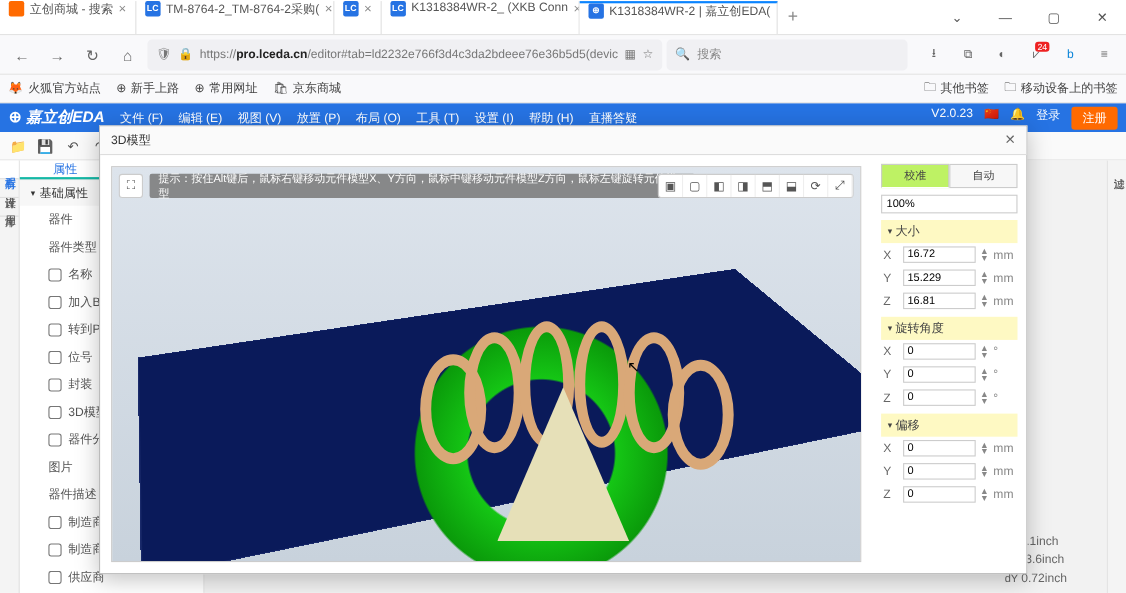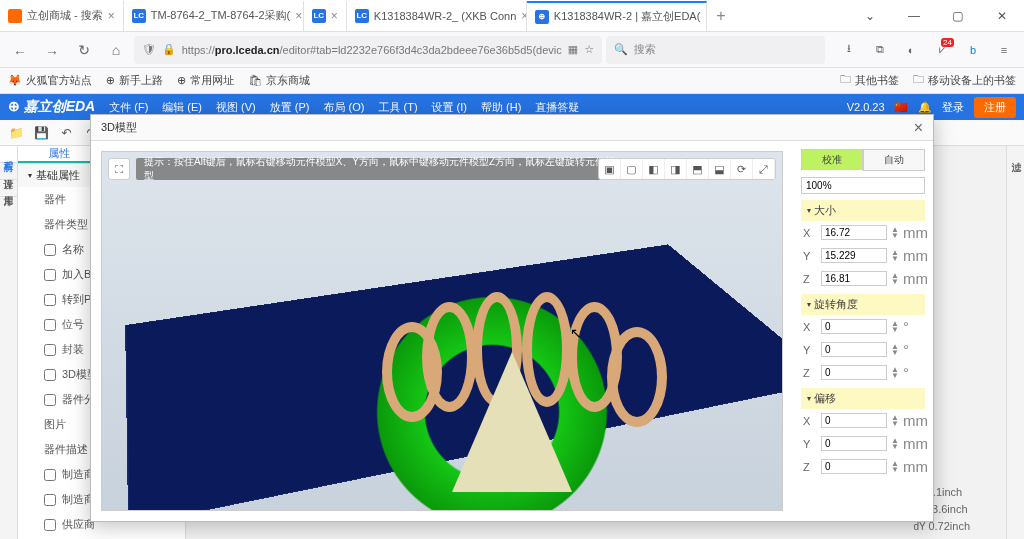--- a/index.html
+++ b/index.html
@@ -1,18 +1,18 @@
 <!DOCTYPE html>
 <html><head>
 <meta charset="utf-8">
 <style>
 *{box-sizing:border-box;margin:0;padding:0;font-family:"Microsoft YaHei",Arial,sans-serif;font-size:11px}
 body{width:1024px;height:539px;overflow:hidden;background:#f0f0f0;position:relative}
 .titlebar{height:32px;background:#fff;display:flex;align-items:center;border-bottom:1px solid #e0e0e0}
-.tab{height:30px;padding:0 8px;display:flex;align-items:center;gap:5px;font-size:11px;color:#555;border-right:1px solid #e0e0e0;max-width:180px;white-space:nowrap;overflow:hidden}
+.tab{height:30px;padding:0 8px;display:flex;gap:5px;font-size:11px;color:#555;border-right:1px solid #e0e0e0;max-width:180px;white-space:nowrap;overflow:hidden}
 .tab.active{background:#fff;border-top:2px solid #0a84ff}
 .tab .favicon{width:14px;height:14px;border-radius:2px;flex-shrink:0}
 .fav-orange{background:#ff6a00}
 .fav-lc{background:#2673e3;color:#fff;font-size:8px;font-weight:bold;display:flex;align-items:center;justify-content:center}
 .tab-close{color:#888;font-size:12px;cursor:pointer}
 .newtab{width:28px;text-align:center;color:#888;font-size:16px}
 .win-controls{margin-left:auto;display:flex}
 .win-controls span{width:44px;height:32px;display:flex;align-items:center;justify-content:center;color:#555;font-size:12px}
 .addrbar{height:36px;background:#f9f9fb;display:flex;align-items:center;padding:0 6px;gap:4px;border-bottom:1px solid #e0e0e0}
 .nav-btn{width:28px;height:28px;display:flex;align-items:center;justify-content:center;color:#666;font-size:14px;border-radius:4px}
@@ -21,21 +21,21 @@
 .searchbox{flex:1;height:28px;background:#f0f0f3;border-radius:4px;display:flex;align-items:center;padding:0 8px;gap:6px;color:#888}
 .addr-right{display:flex;gap:3px;margin-left:6px}
 .addr-icon{width:28px;height:28px;display:flex;align-items:center;justify-content:center;color:#666;position:relative}
 .badge{position:absolute;top:2px;right:2px;background:#e22;color:#fff;font-size:8px;padding:0 2px;border-radius:3px}
 .bookmarks{height:26px;background:#f9f9fb;border-bottom:1px solid #e0e0e0;display:flex;align-items:center;padding:0 8px;gap:14px;font-size:11px;color:#444}
 .bm{display:flex;align-items:center;gap:4px}
 .bm-right{margin-left:auto;display:flex;gap:14px}
 .app-menubar{height:26px;background:#2673e3;color:#fff;display:flex;align-items:center;padding:0 8px;gap:14px;font-size:12px}
 .app-logo{font-weight:bold;font-style:italic;font-size:14px}
 .app-logo::before{content:"⊕ ";font-style:normal}
-.app-right{margin-left:auto;display:flex;align-items:center;gap:10px}
+.app-right{margin-left:auto;display:flex;align-items:flex-start;gap:10px}
 .reg-btn{background:#ff6a00;padding:3px 10px;border-radius:3px;font-size:11px}
 .toolbar{height:26px;background:#fafafa;border-bottom:1px solid #ddd;display:flex;align-items:center;padding:0 6px;gap:3px}
 .tb-ico{width:22px;height:22px;display:flex;align-items:center;justify-content:center;color:#555;font-size:12px;border-right:1px solid transparent}
 .tb-sep{width:1px;height:18px;background:#ddd;margin:0 2px}
 .main{position:absolute;top:146px;left:0;right:0;bottom:0;display:flex;background:#fff}
 .vtabs{width:18px;background:#f4f4f4;border-right:1px solid #ddd;display:flex;flex-direction:column}
 .vtab{writing-mode:vertical-rl;padding:8px 2px;font-size:10px;color:#555;border-bottom:1px solid #ddd;text-align:center}
 .vtab.active{background:#fff;color:#2673e3}
 .leftpanel{width:168px;background:#fff;border-right:1px solid #ddd;display:flex;flex-direction:column}
 .panel-tabs{height:24px;display:flex;border-bottom:1px solid #ddd}
@@ -67,21 +67,21 @@
 .param-tabs{display:flex;gap:0;margin-bottom:6px}
 .ptab{flex:1;padding:3px 4px;text-align:center;border:1px solid #ccc;font-size:10px;background:#f7f7f7}
 .ptab.active{background:#bef264;border-bottom-color:#fff}
 .pct-input{width:100%;border:1px solid #ccc;padding:2px 4px;margin-bottom:6px;font-size:10px}
 .pgroup{margin-bottom:4px}
 .pgroup-h{background:#fef9c3;padding:3px 6px;font-size:11px;display:flex;align-items:center;gap:3px}
 .pgroup-h::before{content:"▾";font-size:8px}
 .prow{display:flex;align-items:center;padding:3px 2px;gap:4px}
 .prow label{width:14px;color:#666}
 .prow input{flex:1;border:1px solid #ccc;padding:1px 3px;font-size:10px;min-width:0}
-.prow .unit{width:20px;color:#888;font-size:15px}
+.prow .unit{width:20px;color:#888;font-size:11px}
 .prow .spin{width:8px;color:#888;font-size:8px;line-height:6px}
 .modal-footer{height:42px;border-top:1px solid #ddd;display:flex;align-items:center;justify-content:flex-end;padding:0 16px;gap:12px}
 .btn{padding:5px 22px;font-size:12px;border-radius:3px;cursor:pointer}
 .btn-primary{background:#2673e3;color:#fff}
 .btn-default{background:#fff;border:1px solid #ccc;color:#555}
 .cursor{position:absolute;left:570px;top:325px;font-size:14px;color:#000;z-index:20;pointer-events:none}
 </style>
 </head>
 <body>
 

